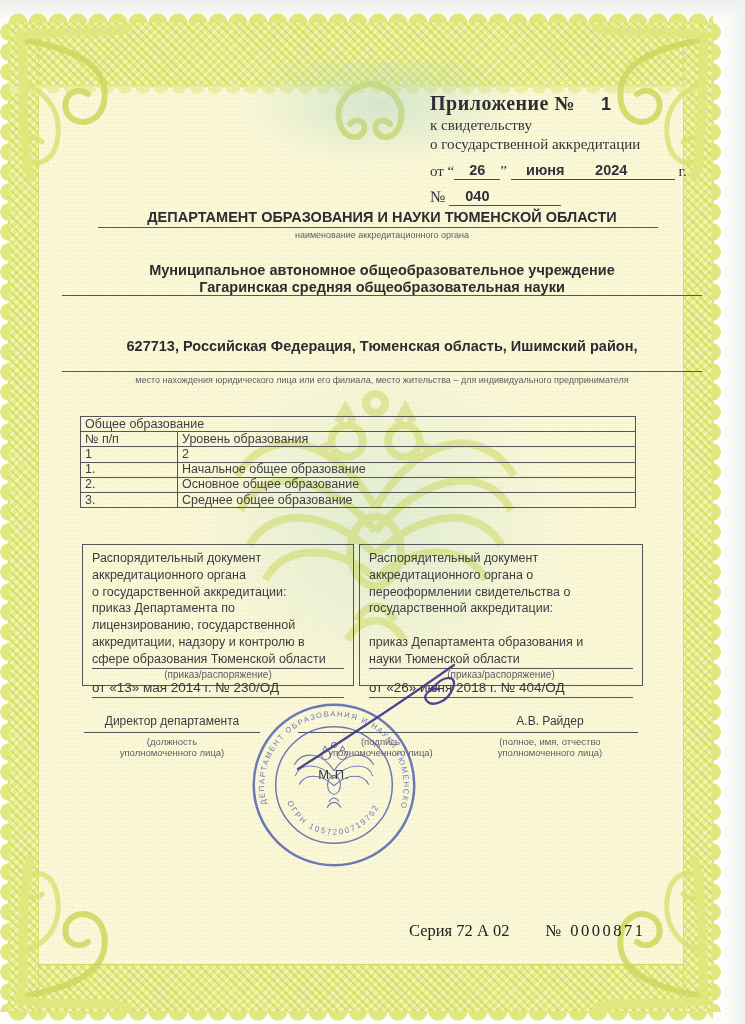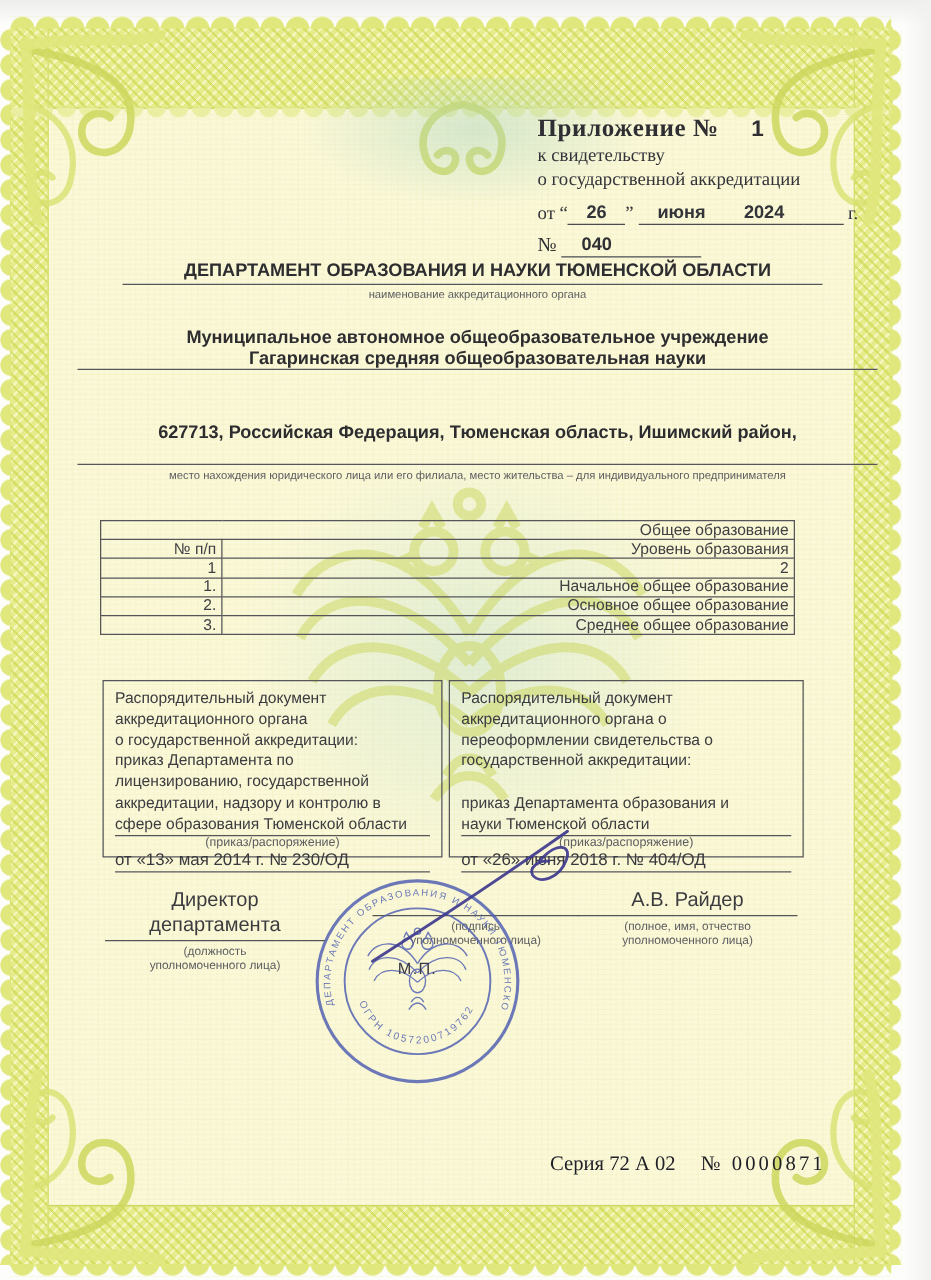--- a/index.html
+++ b/index.html
@@ -54,47 +54,47 @@
   .hdr-no{font-family:"Liberation Serif",serif;font-size:16px;margin-top:8px;}
   .b-no{width:96px;text-align:left;padding-left:16px;}
 
   .center-line{left:62px;width:640px;text-align:center;color:#2d2d30;}
   .bold14{font-weight:bold;font-size:14.5px;line-height:17px;}
   .rule{position:absolute;border-bottom:1.3px solid #55555a;}
   .caption{color:#5d5d60;font-size:9px;line-height:10.5px;text-align:center;white-space:pre-line;}
 
   table.edu{position:absolute;left:80px;top:416px;width:556px;border-collapse:collapse;
             font-size:12.5px;color:#404044;}
-  table.edu td{border:1px solid #55555a;height:14.2px;padding:0 4px;text-align:right;line-height:13px;}
+  table.edu td{border:1px solid #55555a;height:14.2px;padding:0 4px;text-align:left;line-height:13px;}
   table.edu td.c1{width:88px;}
 
   .order-box{position:absolute;top:544px;height:142px;border:1.2px solid #55555a;
              display:flex;flex-direction:column;padding:5px 9px 3px 9px;box-sizing:border-box;
              font-size:12.5px;line-height:16.8px;color:#3c3c40;}
   .ob-left{left:82px;width:272px;}
   .ob-right{left:359px;width:284px;}
   .ob-text{white-space:pre-line;flex:0 0 auto;}
   .ob-rule{border-top:1.2px solid #55555a;margin-top:auto;}
   .ob-cap{font-size:10px;color:#5d5d60;text-align:center;line-height:11px;}
   .ob-date{font-size:13.5px;color:#3a3a3e;border-bottom:1.3px solid #55555a;padding-bottom:1px;margin-bottom:14px;}
 
   .sig-block{position:absolute;top:711px;text-align:center;color:#3c3c40;}
-  .sig-label{font-size:16px;line-height:20px;border-bottom:1.3px solid #55555a;padding-bottom:1px;}
+  .sig-label{font-size:12px;line-height:20px;border-bottom:1.3px solid #55555a;padding-bottom:1px;}
   .sig-spacer{height:21px;border-bottom:1.3px solid #55555a;}
   .sig-cap{font-size:9.5px;line-height:11px;color:#5d5d60;margin-top:3px;white-space:pre-line;}
   .sb-left{left:84px;width:176px;}
   .sb-mid{left:298px;width:165px;}
   .sb-right{left:462px;width:176px;}
 
   .stamp{position:absolute;left:248px;top:699px;width:172px;height:172px;opacity:.82;}
   .mp{position:absolute;left:314px;top:767px;width:40px;text-align:center;
       font-size:13px;color:#3a3a44;letter-spacing:1px;}
   .sign-ink{position:absolute;left:282px;top:645px;width:200px;height:140px;}
 
-  .footer{position:absolute;left:440px;top:921px;display:flex;gap:20px;align-items:flex-start;
+  .footer{position:absolute;left:409px;top:921px;display:flex;gap:36px;align-items:flex-start;
           font-family:"Liberation Serif",serif;font-size:16.5px;color:#202028;}
   .footer .serial-number{letter-spacing:2.5px;}
 </style>
 </head>
 <body>
 
 <div class="page">
   <div class="scan-top"></div>
   <div class="scan-right"></div>
 

